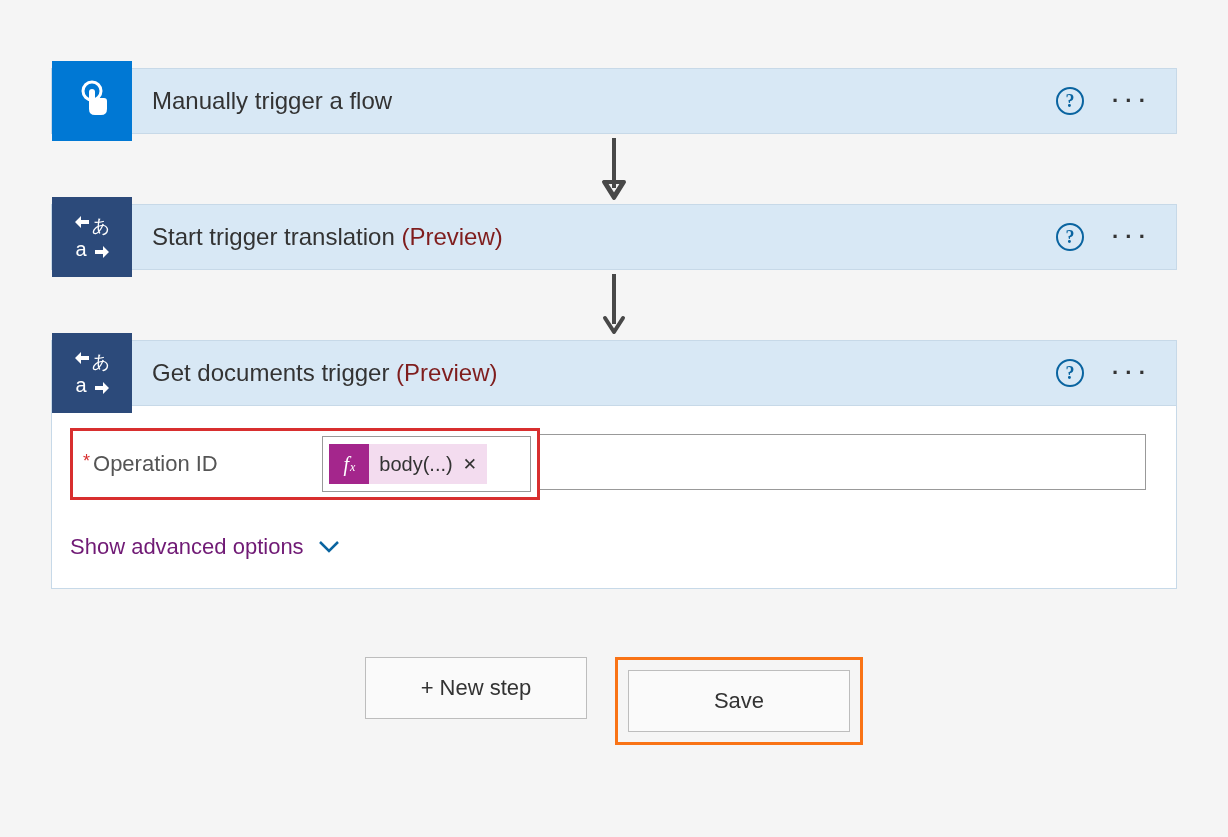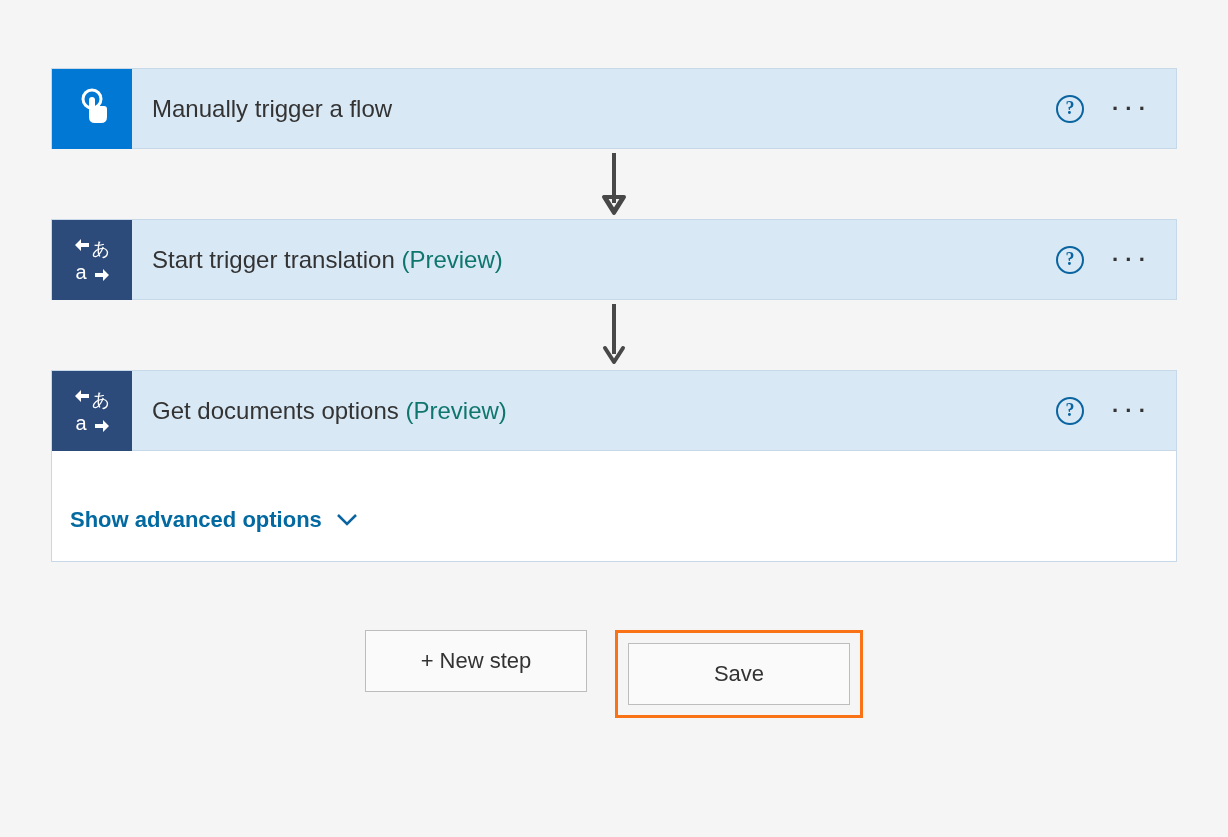--- a/index.html
+++ b/index.html
@@ -18,41 +18,41 @@
     }
     .card {
       width: 1126px;
       border: 1px solid #c7d9e8;
       background: #fff;
     }
     .card-header {
       display: flex;
       align-items: center;
       background: #d8e8f5;
-      height: 79px;
+      height: 64px;
     }
     .card-header .icon-box {
       width: 80px;
       height: 80px;
       display: flex;
       align-items: center;
       justify-content: center;
       flex: 0 0 auto;
     }
     .icon-blue { background: #0078d4; }
     .icon-navy { background: #2c4a7a; }
     .card-title {
       flex: 1;
       font-size: 24px;
       color: #333;
       padding-left: 20px;
       font-weight: 400;
     }
     .card-title .preview {
-      color: #0f766e;
+      color: #7f1d1d;
     }
     .help-btn {
       width: 28px;
       height: 28px;
       border: 2px solid #0a64a0;
       border-radius: 50%;
       color: #0a64a0;
       display: flex;
       align-items: center;
       justify-content: center;
@@ -139,26 +139,25 @@
       left: 470px;
       top: 6px;
       height: 56px;
       width: 606px;
       border: 1px solid #999;
       border-left: none;
       background: #fff;
     }
     .adv-link {
       margin-top: 34px;
-      color: #0369a1;
-      font-size: 22px;
-      display: flex;
-      align-items: center;
-      cursor: pointer;
-      font-weight: bold;
+      color: #701a75;
+      font-size: 22px;
+      display: flex;
+      align-items: center;
+      cursor: pointer;
     }
     .adv-link .chev {
       margin-left: 14px;
       display: inline-flex;
     }
     .button-row {
       margin-top: 68px;
       display: flex;
       gap: 28px;
       justify-content: center;
@@ -239,26 +238,41 @@
     <div class="card-header">
       <div class="icon-box icon-navy">
         <svg class="trans-icon" viewBox="0 0 50 50">
           <path d="M8 10 L14 4 L14 8 L22 8 L22 12 L14 12 L14 16 Z" fill="#fff"></path>
           <text x="34" y="20" fill="#fff" font-size="18" font-family="sans-serif" text-anchor="middle">あ</text>
           <text x="14" y="44" fill="#fff" font-size="20" font-family="sans-serif" text-anchor="middle">a</text>
           <path d="M42 40 L36 46 L36 42 L28 42 L28 38 L36 38 L36 34 Z" fill="#fff"></path>
         </svg>
       </div>
       <div class="card-title">
-        <span>Get documents options</span><span class="preview"> (Preview)</span>
+        <span>Get documents trigger</span><span class="preview"> (Preview)</span>
       </div>
       <div class="help-btn">?</div>
       <div class="more-btn">···</div>
     </div>
     <div class="card-body">
+      <div style="position:relative;">
+        <div class="param-row">
+          <div class="param-label">
+            <span class="req">*</span><span>Operation ID</span>
+          </div>
+          <div class="token-wrap">
+            <div class="fx-badge">f<sub>x</sub></div>
+            <div class="token-text">
+              <span>body(...)</span>
+              <span class="token-x">✕</span>
+            </div>
+          </div>
+        </div>
+        <div class="input-rest"></div>
+      </div>
       <div class="adv-link">
         <span>Show advanced options</span>
         <span class="chev">
           <svg width="22" height="14" viewBox="0 0 22 14">
               <path d="M2 2 L11 11 L20 2" fill="none" stroke="#0a64a0" stroke-width="2.5"></path>
             </svg>
         </span>
       </div>
     </div>
   </div>

